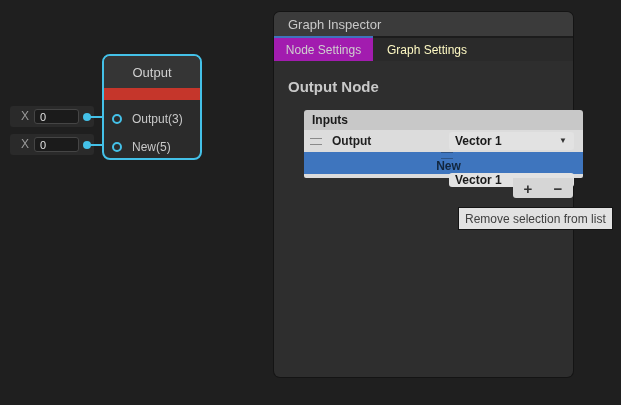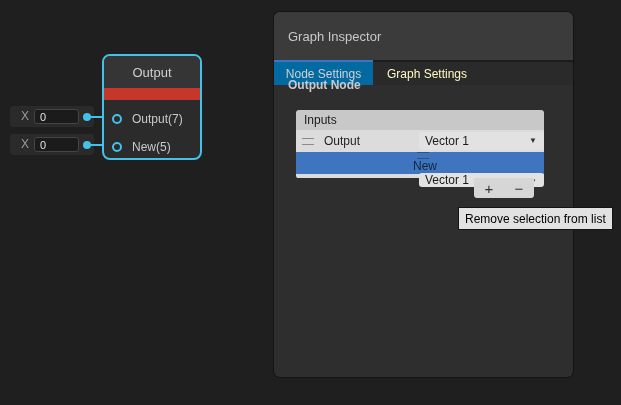--- a/index.html
+++ b/index.html
@@ -87,21 +87,21 @@
   
   .panel {
     position: absolute;
     left: 274px; top: 12px;
     width: 299px; height: 365px;
     background: #2E2E2E;
     border-radius: 6px;
     box-shadow: 0 0 0 1px rgba(0,0,0,0.35);
   }
   .panel-header {
-    height: 48px;
+    height: 24px;
     background: #3B3B3B;
     border-radius: 6px 6px 0 0;
     display: flex; align-items: center;
     padding-left: 14px;
     color: #C9C9C9;
     font-size: 13px;
   }
   .tabbar {
     height: 25px;
     background: #2A2A2A;
@@ -111,40 +111,41 @@
   .tab {
     height: 100%;
     display: flex; align-items: center; justify-content: center;
     font-size: 12px;
     color: #fef9c3;
     padding: 0 14px;
     cursor: default;
   }
   .tab.active {
     width: 99px; padding: 0;
-    background: #0369a1;
+    background: #a21caf;
     color: #CFCFCF;
     position: relative;
   }
   .tab.active::before {
     content: "";
     position: absolute; left: 0; right: 0; top: -2px; height: 2px;
     background: #3E74BE;
   }
   .section-title {
     position: absolute;
     left: 14px; top: 66px;
-    font-size: 12px; font-weight: bold;
+    font-size: 15px; font-weight: bold;
     color: #C9C9C9;
   }
 
   .inputs-list {
     position: absolute;
-    left: 22px; top: 98px;
-    width: 248px;
+    left: 30px; top: 98px;
+    width: 279px;
+    font-weight: bold;
   }
   .list-header {
     height: 20px;
     background: #C8C8C8;
     border-radius: 3px 3px 0 0;
     display: flex; align-items: center;
     padding-left: 8px;
     font-size: 12px; color: #1A1A1A;
   }
   .list-row {
@@ -162,21 +163,21 @@
   }
   .list-row.selected .drag-handle {
     border-color: #2E5486;
   }
   .row-name {
     margin-left: 10px;
     font-size: 12px; color: #1F1F1F;
   }
   .list-row.selected .row-name { color: #12263D; }
   .dropdown {
-    margin-left: auto; 
+    margin-left: auto; margin-right: 9px;
     width: 125px; height: 18px;
     background: #E2E2E2;
     border-radius: 3px;
     display: flex; align-items: center;
     font-size: 12px; color: #1A1A1A;
     padding-left: 6px;
     position: relative;
     cursor: default;
   }
   .dropdown .arrow {
@@ -204,21 +205,21 @@
   }
 
   .tooltip {
     position: absolute;
     left: 458px; top: 207px;
     height: 23px;
     background: #E2E2E2;
     border: 1px solid #141414;
     display: flex; align-items: center;
     padding: 0 6px;
-    font-size: 12px; color: #000000;
+    font-size: 12px; color: #404040;
     white-space: nowrap;
   }
 </style>
 </head>
 <body>
 
 <div class="port-input" style="top:106px">
   <span class="axis">X</span>
   <input class="num" type="text" value="0" style="">
 </div>
@@ -231,21 +232,21 @@
 <div class="edge-dot" style="left:83px; top:141px"></div>
 <div class="edge-line" style="left:89px; top:116px; width:26px"></div>
 <div class="edge-line" style="left:89px; top:144px; width:26px"></div>
 
 <div class="node">
   <div class="node-title">Output</div>
   <div class="node-accent"></div>
   <div class="node-body">
     <div class="port-row">
       <div class="port-circle"></div>
-      <span class="port-label">Output(7)</span>
+      <span class="port-label">Output(3)</span>
     </div>
     <div class="port-row">
       <div class="port-circle"></div>
       <span class="port-label">New(5)</span>
     </div>
   </div>
 </div>
 
 <div class="panel">
   <div class="panel-header">

